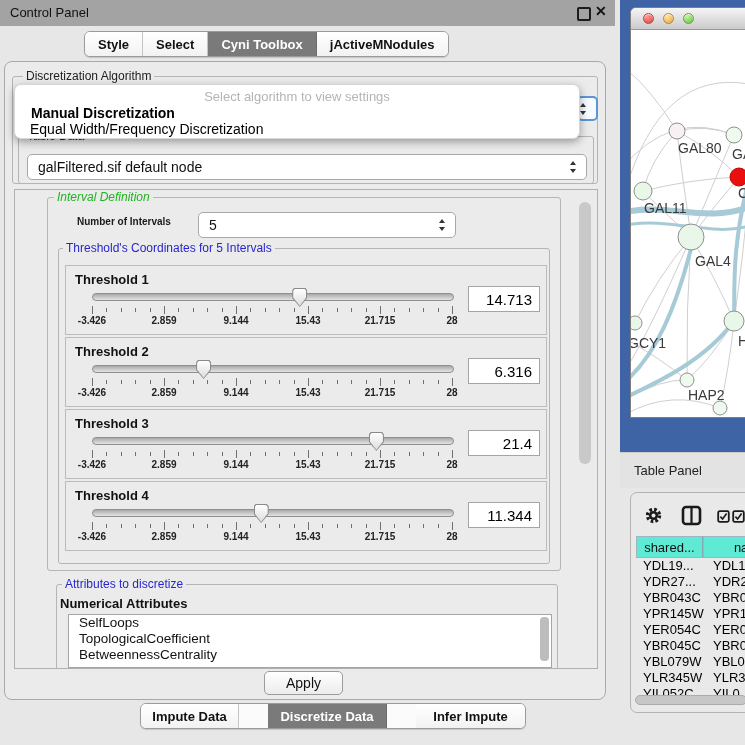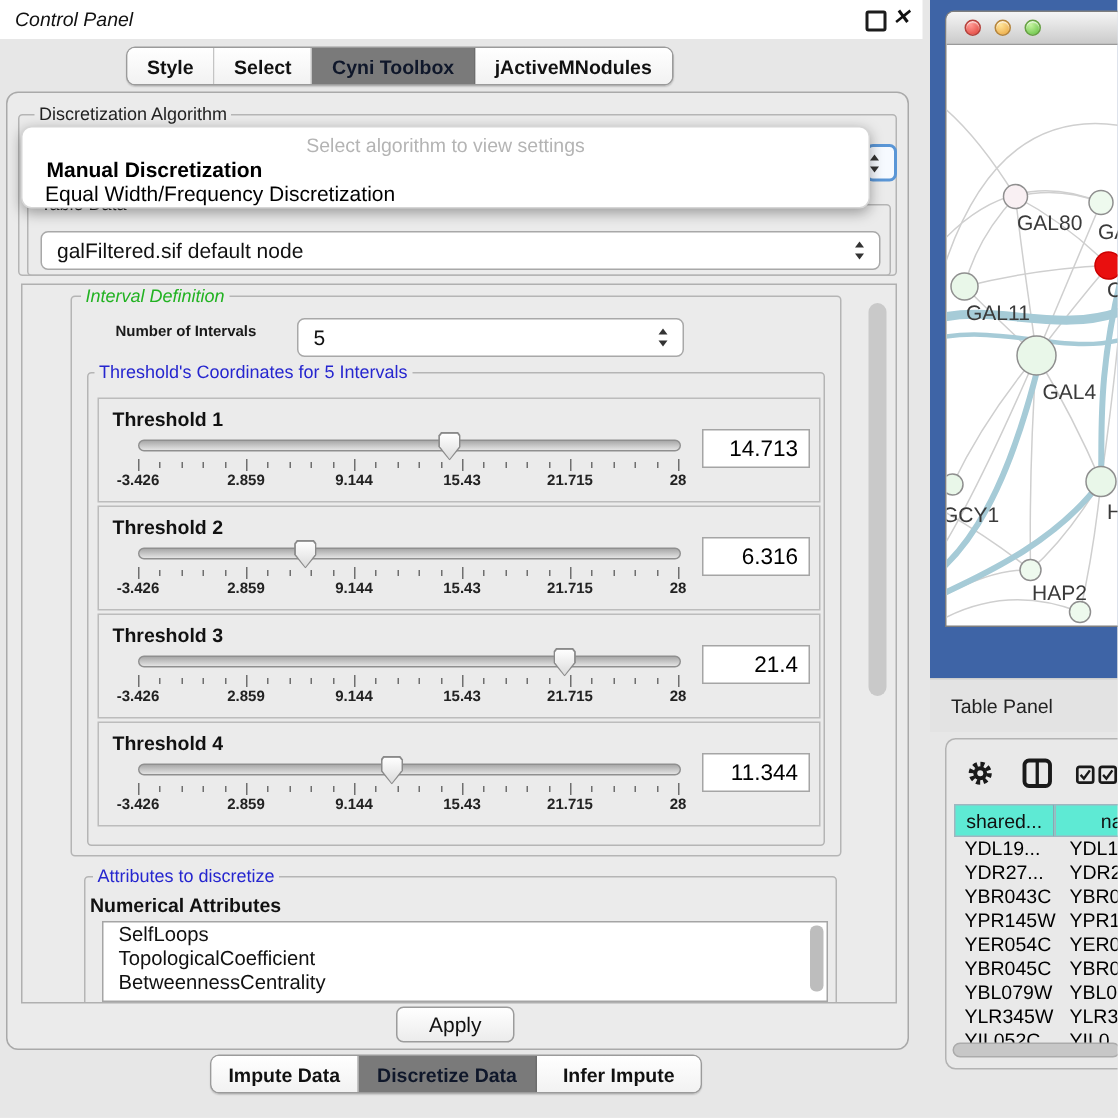--- a/index.html
+++ b/index.html
@@ -1,35 +1,35 @@
 <!DOCTYPE html>
 <html><head>
 <meta charset="utf-8">
 <style>
   html,body{margin:0;padding:0;}
   body{width:745px;height:745px;position:relative;overflow:hidden;
        background:#e7e7e7;font-family:"Liberation Sans",sans-serif;color:#1a1a1a;}
   .abs{position:absolute;}
 
   
-  .titlebar{left:0;top:0;width:615px;height:26px;background:#ffffff;font-style:italic;}
+  .titlebar{left:0;top:0;width:615px;height:26px;background:#a3a3a3;}
   .titlebar .t{left:10px;top:5px;font-size:13px;color:#111;}
   .float-ico{left:577px;top:7px;width:10px;height:10px;border:2px solid #1c1c1c;border-radius:2px;}
   .close-ico{left:595px;top:3px;font-size:14px;font-weight:bold;color:#111;}
 
   
   .tabgroup{display:flex;height:24px;border:1px solid #9b9b9b;border-radius:6px;
             overflow:hidden;background:#fbfbfb;box-shadow:0 1px 1px rgba(0,0,0,.15);}
   .tab{display:flex;align-items:center;justify-content:center;padding:0 13px;
        font-size:13px;font-weight:bold;color:#111;border-right:1px solid #c4c4c4;
        background:linear-gradient(#ffffff,#f2f2f2);white-space:nowrap;cursor:default;}
   .tab:last-child{border-right:none;}
-  .tab.sel{background:#7a7a7a;color:#0f172a;border-right-color:#6d6d6d;justify-content:center;}
+  .tab.sel{background:#7a7a7a;color:#ffffff;border-right-color:#6d6d6d;justify-content:center;}
   .toptabs{left:84px;top:31px;}
-  .bottomtabs{left:140px;top:703px;}
+  .bottomtabs{left:140px;top:703px;gap:29px;}
 
   
   .mainpanel{left:4px;top:61px;width:600px;height:637px;background:#ebebeb;
              border:1px solid #a9a9a9;border-radius:8px;}
 
   .group{position:absolute;border:1px solid #b5b5b5;border-radius:3px;}
   .gtitle{position:absolute;top:-8px;font-size:12px;background:#ebebeb;padding:0 3px;line-height:14px;}
   .gtitle.green{color:#22b222;}
   .gtitle.blue{color:#2626cf;}
   .gtitle.dark{color:#222;}

